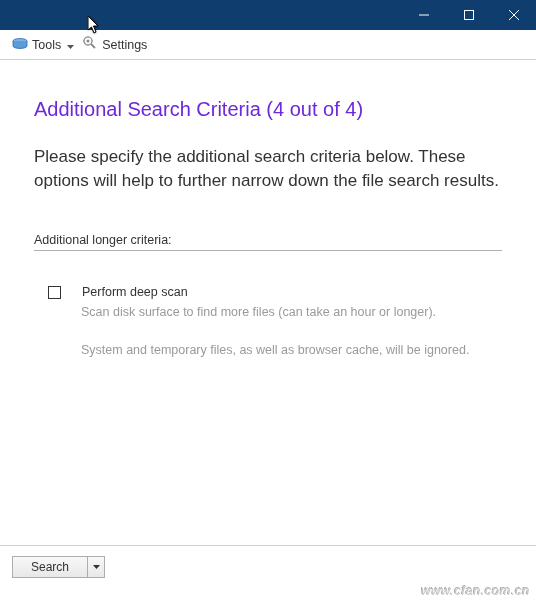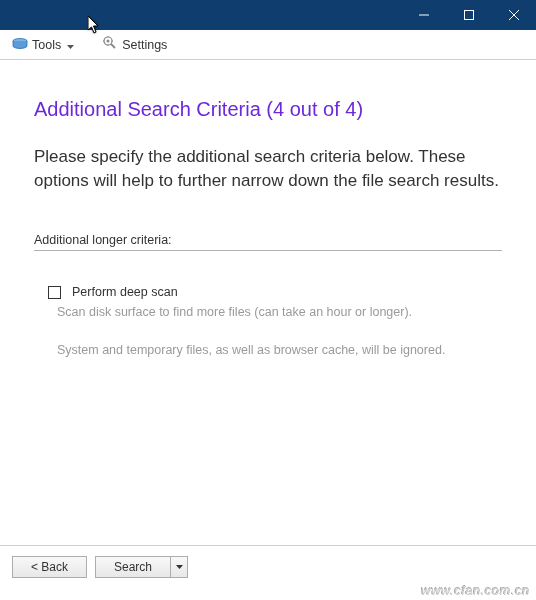--- a/index.html
+++ b/index.html
@@ -2,34 +2,34 @@
 <html><head>
   <meta charset="utf-8">
   <style>
     * { box-sizing: border-box; margin: 0; padding: 0; font-family: "Segoe UI", Tahoma, sans-serif; }
     body { width: 536px; height: 600px; background: #fff; position: relative; overflow: hidden; }
     .titlebar { height: 30px; background: #0f3d6e; display: flex; justify-content: flex-end; align-items: center; }
     .win-btn { width: 45px; height: 30px; display: flex; align-items: center; justify-content: center; color: #fff; cursor: default; }
     .win-btn svg { stroke: #fff; fill: none; }
     .cursor { position: absolute; top: 16px; left: 88px; z-index: 100; pointer-events: none; }
     .cursor svg { filter: drop-shadow(0 0 1px rgba(0,0,0,0.5)); }
-    .toolbar { height: 30px; border-bottom: 1px solid #d0d0d0; display: flex; align-items: center; padding: 8px 8px; gap: 20px; background: #fff; }
+    .toolbar { height: 30px; border-bottom: 1px solid #d0d0d0; display: flex; align-items: center; padding: 8px 8px; gap: 0; background: #fff; }
     .tool-item { display: flex; align-items: center; gap: 4px; padding: 2px 4px; font-size: 12.5px; color: #333; cursor: default; }
     .tool-item svg { flex-shrink: 0; }
     .tool-drop { margin-left: 2px; }
     .content { padding: 38px 34px 0 34px; }
     .page-title { font-size: 20px; color: #6d28d9; font-weight: 400; margin-bottom: 24px; }
     .instruction { font-size: 17px; color: #333; line-height: 1.4; margin-bottom: 40px; }
     .section-label { font-size: 12.5px; color: #333; padding-bottom: 3px; border-bottom: 1px solid #b0b0b0; margin-bottom: 34px; }
     .option { margin-left: 14px; margin-bottom: 24px; }
-    .option-row { display: flex; align-items: flex-end; gap: 11px; margin-bottom: 6px; }
+    .option-row { display: flex; align-items: flex-end; gap: 21px; margin-bottom: 6px; }
     .option-check { width: 13px; height: 13px; border: 1px solid #333; background: #fff; display: flex; align-items: center; justify-content: center; cursor: default; }
     .option-check.checked::after { content: "✓"; font-size: 11px; line-height: 1; color: #1a1a1a; font-weight: bold; position: relative; top: -1px; }
     .option-label { font-size: 12.5px; color: #333; }
-    .option-desc { font-size: 12.5px; color: #9a9a9a; margin-left: 9px; }
+    .option-desc { font-size: 12.5px; color: #9a9a9a; margin-left: 33px; }
     .footer { position: absolute; bottom: 22px; left: 0; right: 0; border-top: 1px solid #d0d0d0; padding: 10px 12px 0 12px; display: flex; gap: 8px; }
     .btn { height: 22px; border: 1px solid #adadad; background: linear-gradient(#f8f8f8,#e8e8e8); font-size: 12px; color: #333; cursor: default; display: flex; align-items: center; justify-content: center; }
     .btn-back { width: 75px; }
     .btn-search-wrap { display: flex; }
     .btn-search { width: 75px; border-right: none; }
     .btn-search-drop { width: 18px; border-left: 1px solid #adadad; }
     .watermark { position: absolute; bottom: 2px; right: 6px; font-size: 13px; font-style: italic; color: #c8c8c8; font-family: Liberation Sans, sans-serif; text-shadow: 1px 1px 0 #fff, -1px -1px 0 #aaa; letter-spacing: 0.5px; }
   </style>
 </head>
 <body>
@@ -105,21 +105,20 @@
     <div class="option-desc">Scan disk surface to find more files (can take an hour or longer).</div>
   </div>
 
 
   <div class="option">
     <div class="option-desc">System and temporary files, as well as browser cache, will be ignored.</div>
   </div>
 </div>
 
 <div class="footer">
-  <div class="btn btn-back">&lt;  Back</div>
   <div class="btn-search-wrap">
     <div class="btn btn-search">Search</div>
     <div class="btn btn-search-drop">
       <svg width="7" height="4">
           <path d="M0 0 L3.5 4 L7 0 Z" fill="#333"></path>
         </svg>
     </div>
   </div>
 </div>
 

